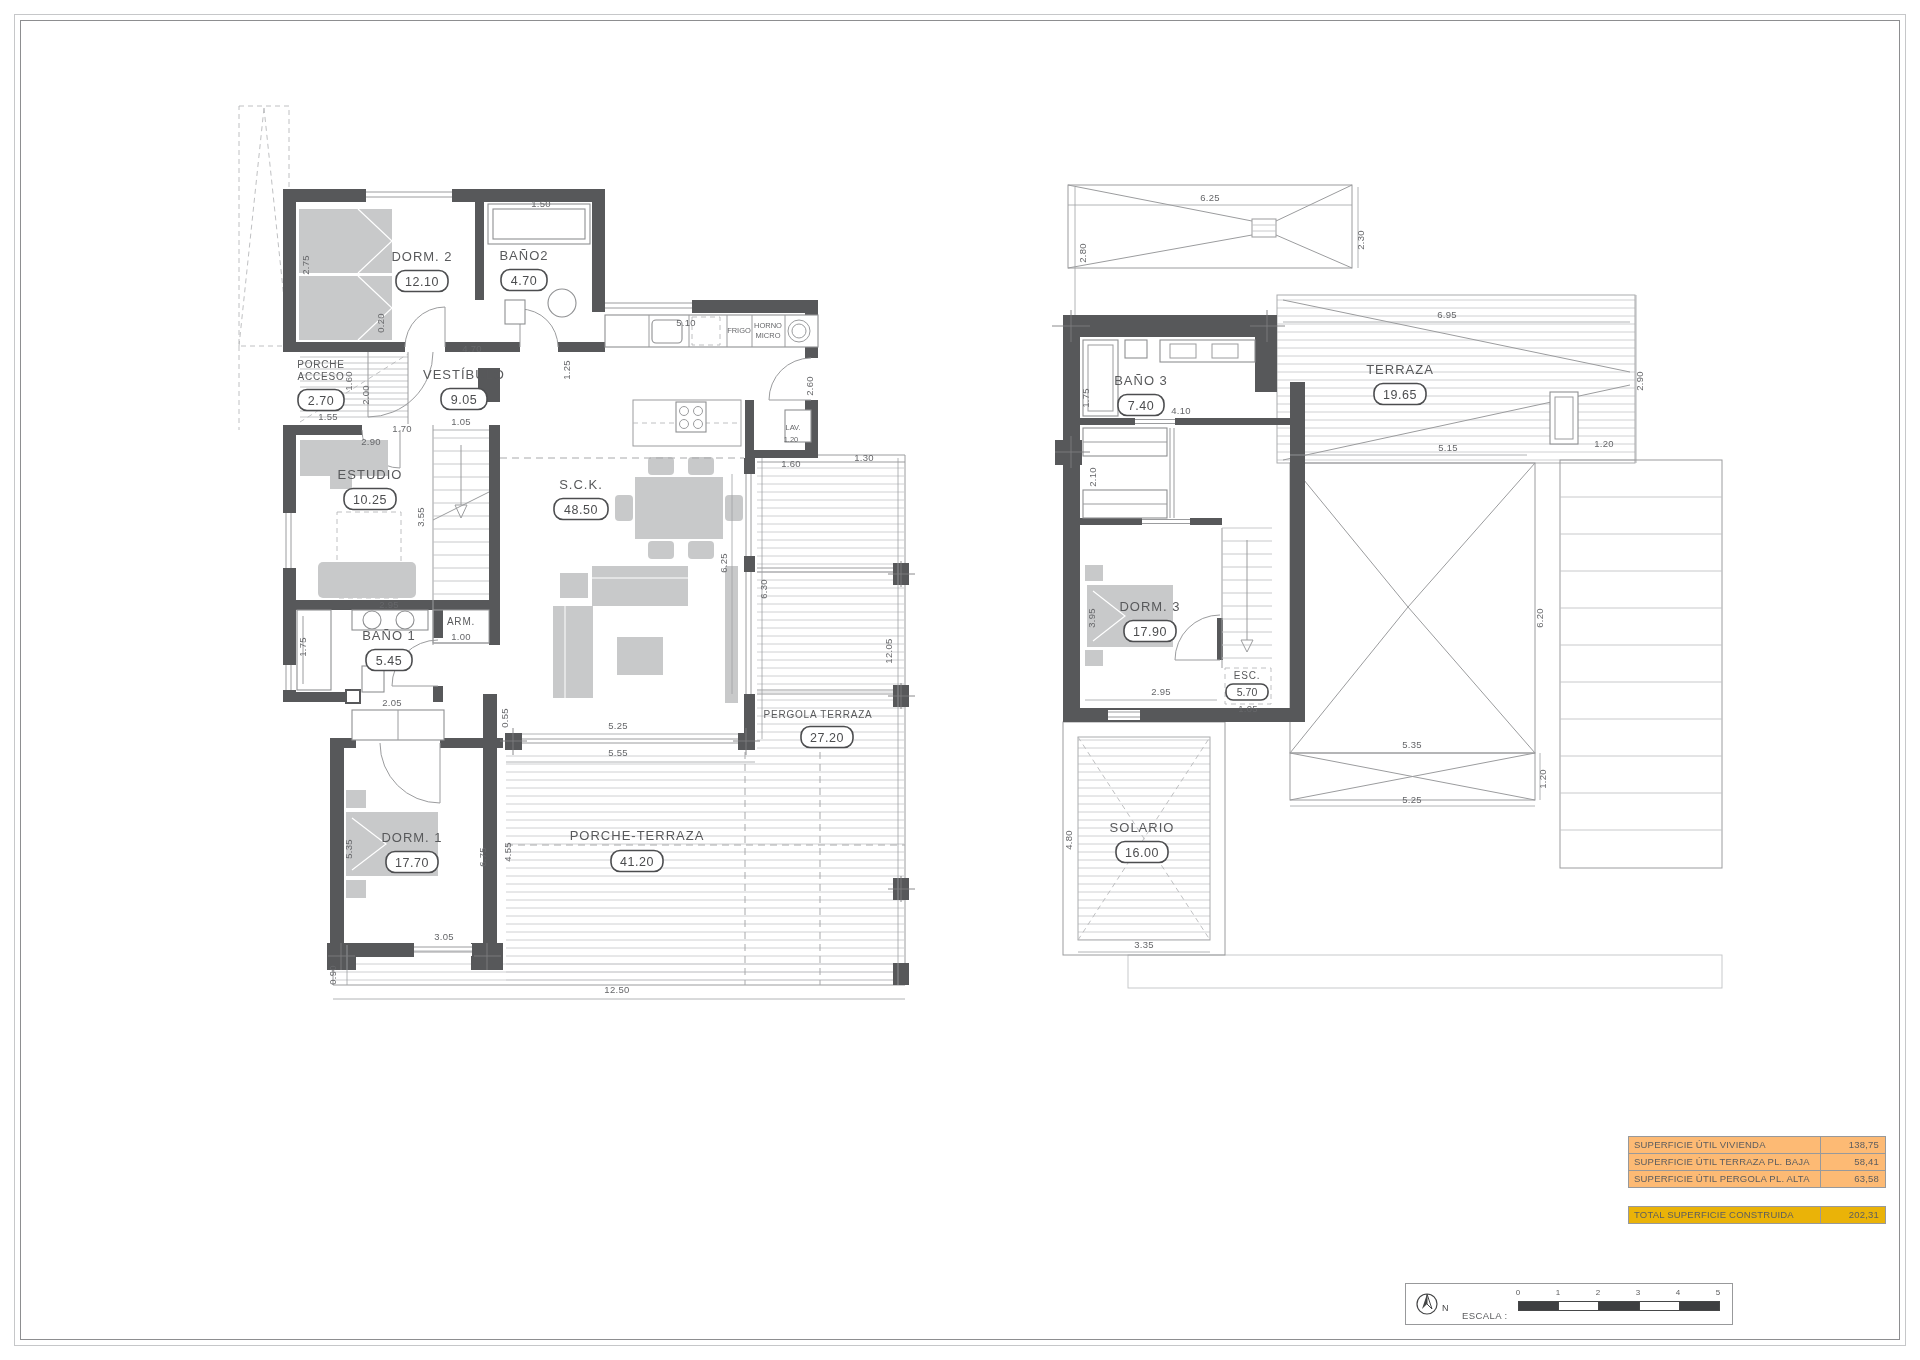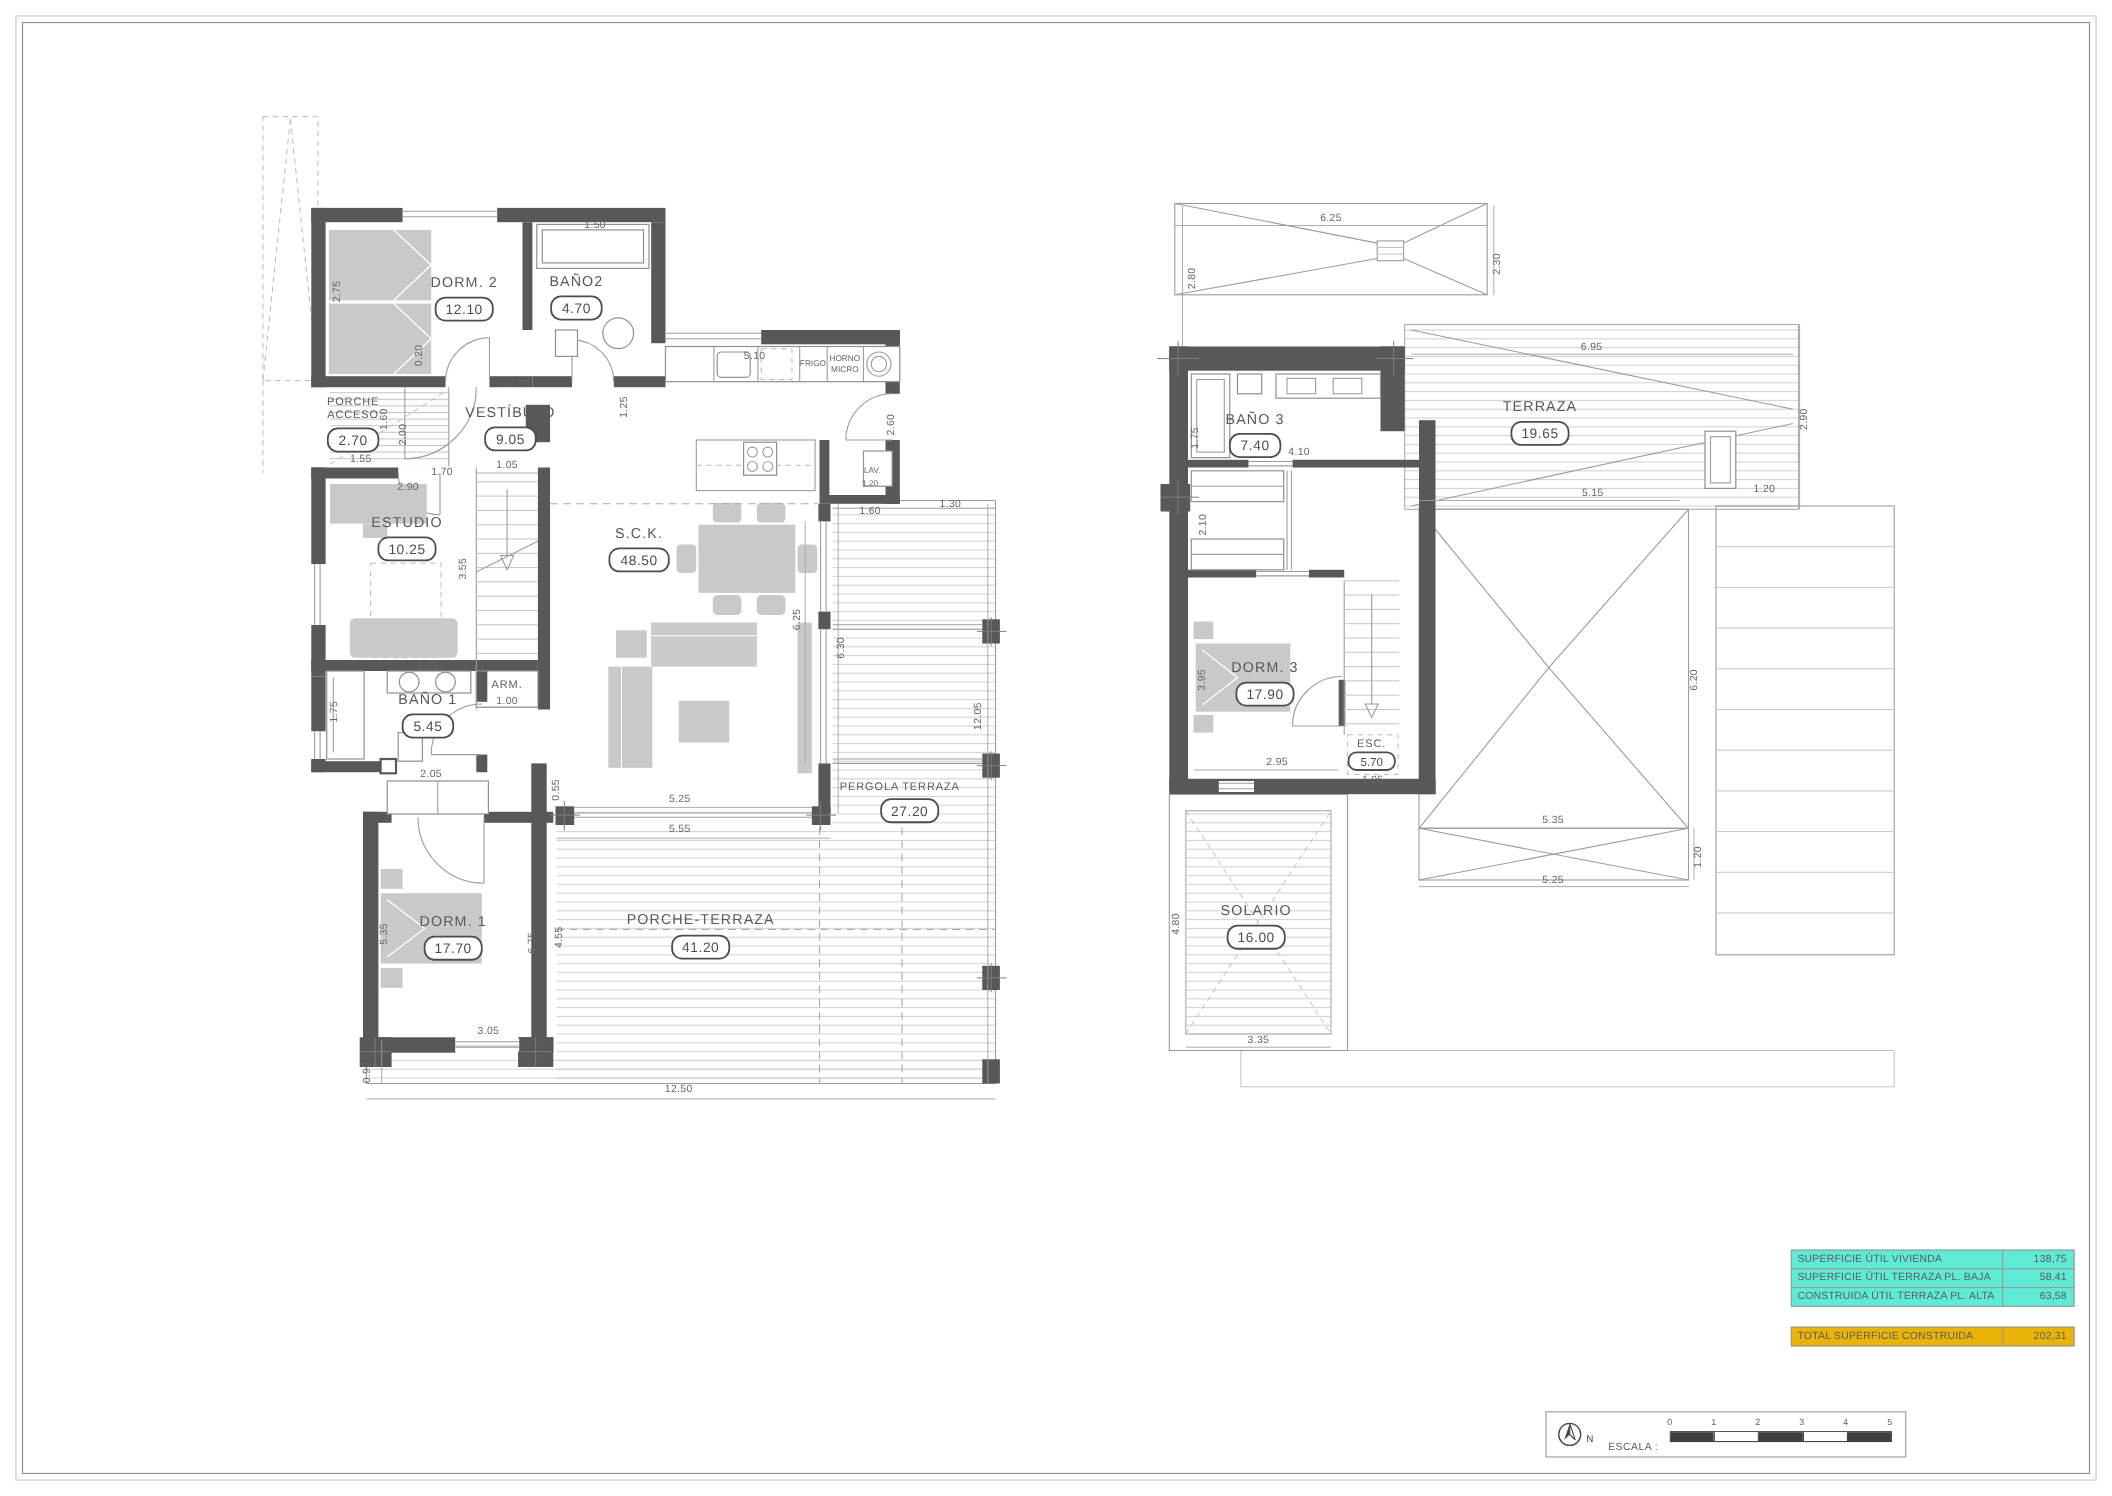--- a/index.html
+++ b/index.html
@@ -19,21 +19,21 @@
   .wall{fill:#57585a;}
   .thin{stroke:#9b9c9e;stroke-width:1;fill:none;}
   .lite{stroke:#c2c3c5;stroke-width:.9;fill:none;}
   .dash{stroke:#a8a9ab;stroke-width:1;fill:none;stroke-dasharray:7 5;}
   .dashf{stroke:#b8b9bb;stroke-width:.9;fill:none;stroke-dasharray:5 4;}
   .fur{fill:#c8c9ca;}
   .fix{fill:#fff;stroke:#8f9092;stroke-width:1.1;}
   .dimline{stroke:#a0a1a3;stroke-width:.8;fill:none;}
   .cross{stroke:#7d7e80;stroke-width:.9;}
   
-  .sum-table{position:absolute;left:1628px;top:1136px;width:256px;background:#5eead4;
+  .sum-table{position:absolute;left:1628px;top:1136px;width:256px;background:#fdba74;
              border:1px solid #98999b;font-size:9.5px;letter-spacing:.2px;color:#5c5d5f;}
   .sum-row{display:flex;height:16px;line-height:16px;border-bottom:1px solid #98999b;}
   .sum-row:last-child{border-bottom:none;}
   .sum-label{flex:1;padding:0 5px;border-right:1px solid #98999b;white-space:nowrap;overflow:hidden;}
   .sum-value{width:52px;text-align:right;padding:0 6px;}
   .total-table{position:absolute;left:1628px;top:1206px;width:256px;background:#eab308;
                border:1px solid #98999b;font-size:9.5px;letter-spacing:.2px;color:#5c5d5f;}
   
   .scale-box{position:absolute;left:1405px;top:1283px;width:326px;height:40px;
              border:1px solid #98999b;background:#fff;}
@@ -574,21 +574,21 @@
 <div class="sum-table">
   <div class="sum-row">
     <span class="sum-label">SUPERFICIE ÚTIL VIVIENDA</span>
     <span class="sum-value">138,75</span>
   </div>
   <div class="sum-row">
     <span class="sum-label">SUPERFICIE ÚTIL TERRAZA PL. BAJA</span>
     <span class="sum-value">58,41</span>
   </div>
   <div class="sum-row">
-    <span class="sum-label">CONSTRUIDA ÚTIL TERRAZA PL. ALTA</span>
+    <span class="sum-label">SUPERFICIE ÚTIL PERGOLA PL. ALTA</span>
     <span class="sum-value">63,58</span>
   </div>
 </div>
 <div class="total-table">
   <div class="sum-row">
     <span class="sum-label">TOTAL SUPERFICIE CONSTRUIDA</span>
     <span class="sum-value">202,31</span>
   </div>
 </div>
 

